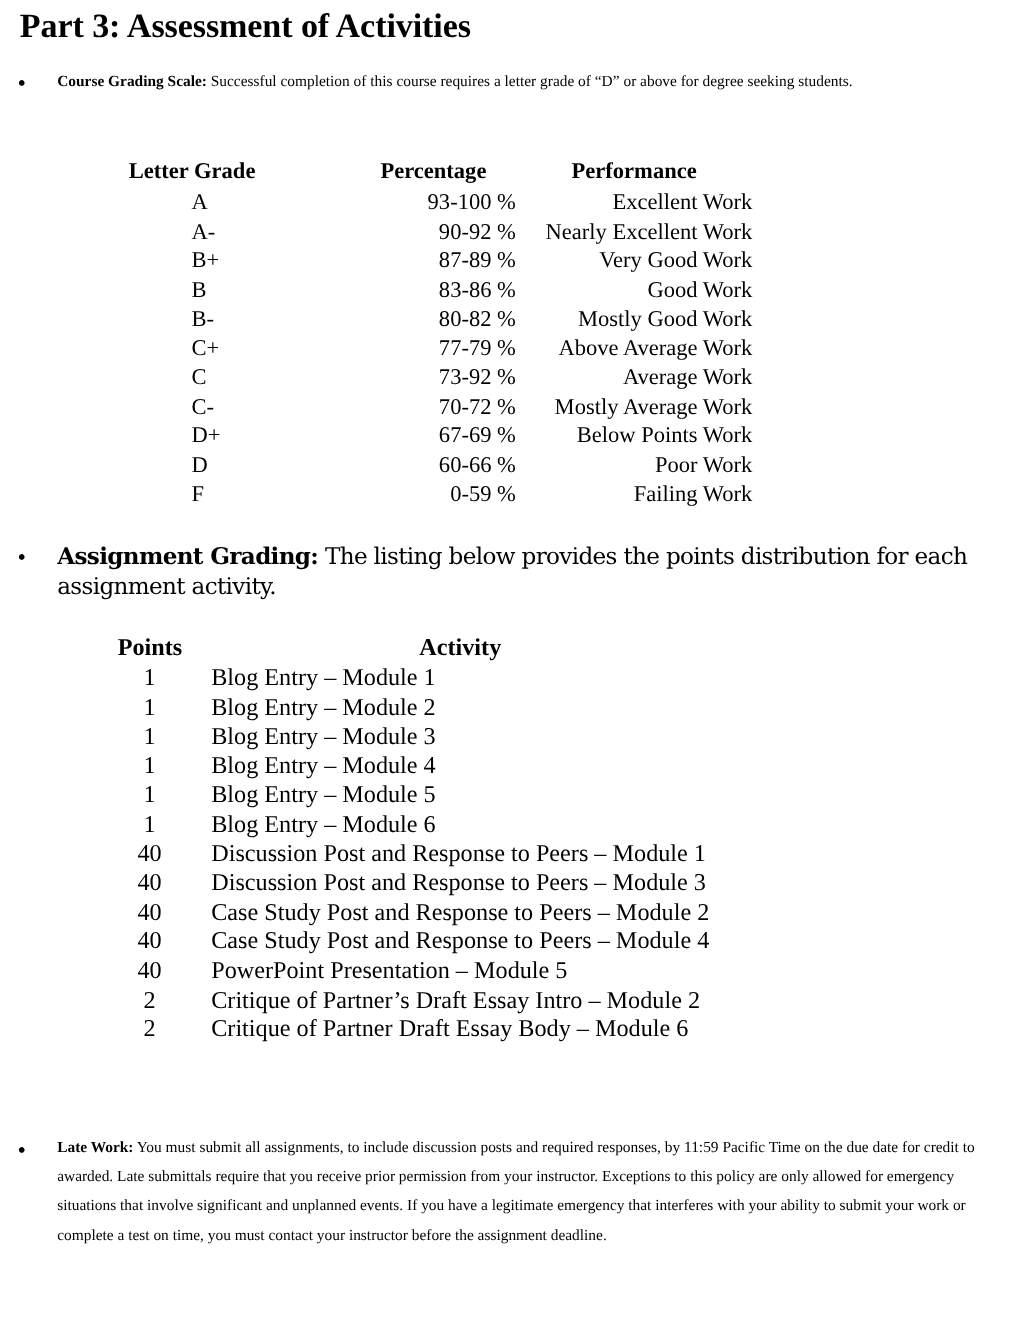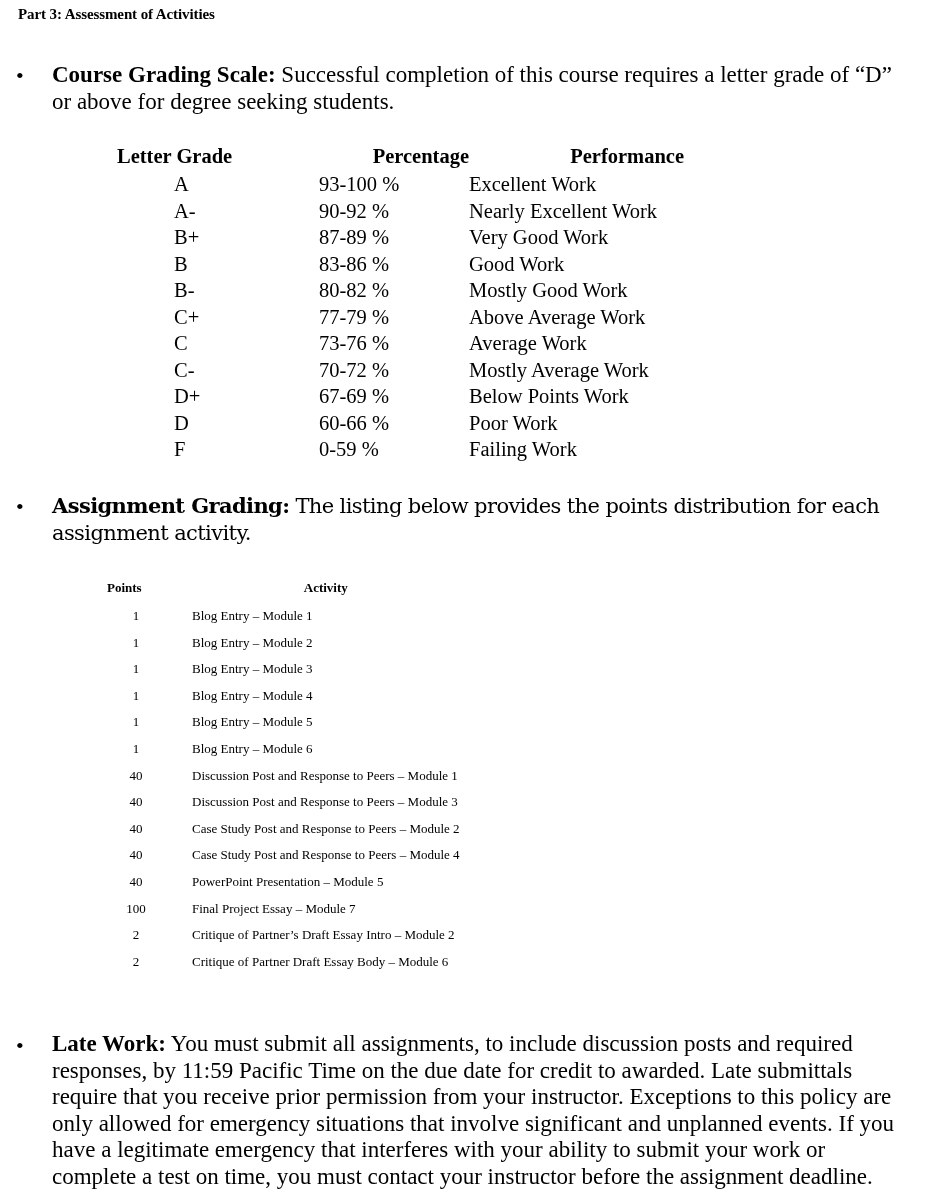--- a/index.html
+++ b/index.html
@@ -2,44 +2,44 @@
 <html><head>
 <meta charset="utf-8">
 <style>
   html, body { margin: 0; padding: 0; background: #ffffff; }
   body {
     width: 932px; height: 1200px; overflow: hidden; position: relative;
     font-family: "Liberation Serif", serif; color: #000000;
   }
   .heading {
     position: absolute; left: 18px; top: 6px;
-    font-size: 15px; font-weight: bold; letter-spacing: -0.1px;
+    font-size: 31px; font-weight: bold; letter-spacing: -0.1px;
   }
   .bullet {
     position: absolute; left: 16px; font-size: 22px; line-height: 26px;
   }
   .para {
     position: absolute; left: 52px; width: 860px;
-    font-size: 23px; line-height: 26.5px;
+    font-size: 14px; line-height: 26.5px;
   }
   .para b { font-weight: bold; }
   .para.alt { font-family: "DejaVu Serif", serif; font-size: 21px; letter-spacing: -0.6px; line-height: 27px; }
 
   
   .grade-table { position: absolute; left: 110px; top: 141px; border-collapse: collapse; font-size: 20.5px; }
-  .grade-table th { font-weight: bold; padding: 0; height: 30px; text-align: right; }
-  .grade-table td { padding: 0; height: 26.5px; line-height: 26.5px; text-align: left; white-space: nowrap; }
+  .grade-table th { font-weight: bold; padding: 0; height: 30px; text-align: center; }
+  .grade-table td { padding: 0; height: 26.5px; line-height: 26.5px; text-align: right; white-space: nowrap; }
   .grade-table .c1 { width: 145px; margin-top: 48px; }
   .grade-table .c1 td, .grade-table td.c1 { text-align: left; padding-left: 64px; }
   .grade-table th.c1 { text-align: left; padding-left: 7px; }
   .grade-table .c2 { width: 150px; }
   .grade-table .c3 { width: 215px; margin-top: 21px; }
 
   
-  .points-table { position: absolute; left: 106px; top: 573px; border-collapse: collapse; font-size: 13px; }
+  .points-table { position: absolute; left: 106px; top: 573px; border-collapse: collapse; font-size: 22px; }
   .points-table th { font-weight: bold; padding: 0; height: 30px; text-align: center; }
   .points-table td { padding: 0; height: 26.6px; line-height: 26.6px; white-space: nowrap; }
   .points-table .p { width: 86px; text-align: center; }
   .points-table th.p { text-align: left; padding-left: 1px; width: 85px; }
   .points-table td.p { padding-right: 26px; width: 44px; text-align: center; }
 </style>
 </head>
 <body>
 
 <div class="heading">Part 3: Assessment of Activities</div>
@@ -83,21 +83,21 @@
         <td class="c2">80-82 %</td>
         <td class="c3">Mostly Good Work</td>
       </tr>
       <tr>
         <td class="c1">C+</td>
         <td class="c2">77-79 %</td>
         <td class="c3">Above Average Work</td>
       </tr>
       <tr>
         <td class="c1">C</td>
-        <td class="c2">73-76 %</td>
+        <td class="c2">73-92 %</td>
         <td class="c3">Average Work</td>
       </tr>
       <tr>
         <td class="c1">C-</td>
         <td class="c2">70-72 %</td>
         <td class="c3">Mostly Average Work</td>
       </tr>
       <tr>
         <td class="c1">D+</td>
         <td class="c2">67-69 %</td>
@@ -167,24 +167,20 @@
       </tr>
       <tr>
         <td class="p">40</td>
         <td>Case Study Post and Response to Peers – Module 4</td>
       </tr>
       <tr>
         <td class="p">40</td>
         <td>PowerPoint Presentation – Module 5</td>
       </tr>
       <tr>
-        <td class="p">100</td>
-        <td>Final Project Essay – Module 7</td>
-      </tr>
-      <tr>
         <td class="p">2</td>
         <td>Critique of Partner’s Draft Essay Intro – Module 2</td>
       </tr>
       <tr>
         <td class="p">2</td>
         <td>Critique of Partner Draft Essay Body – Module 6</td>
       </tr>
     </tbody>
 </table>
 

